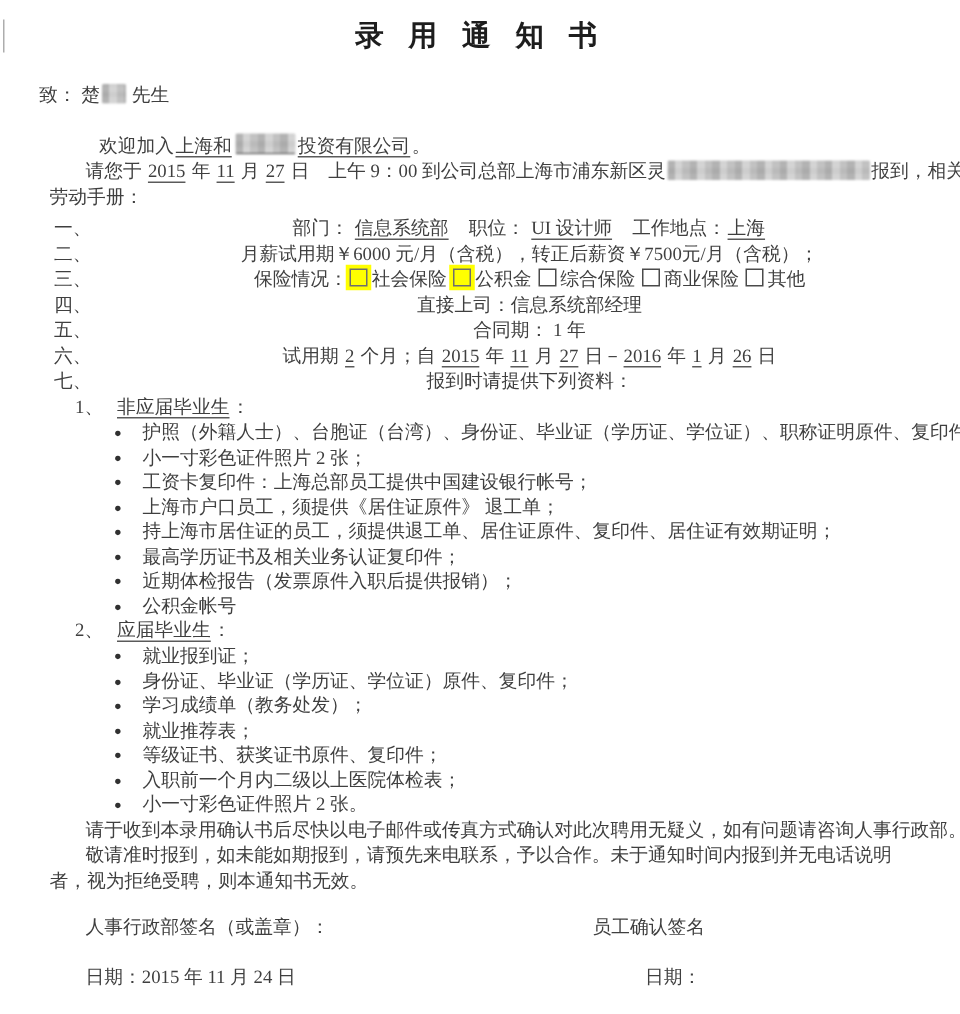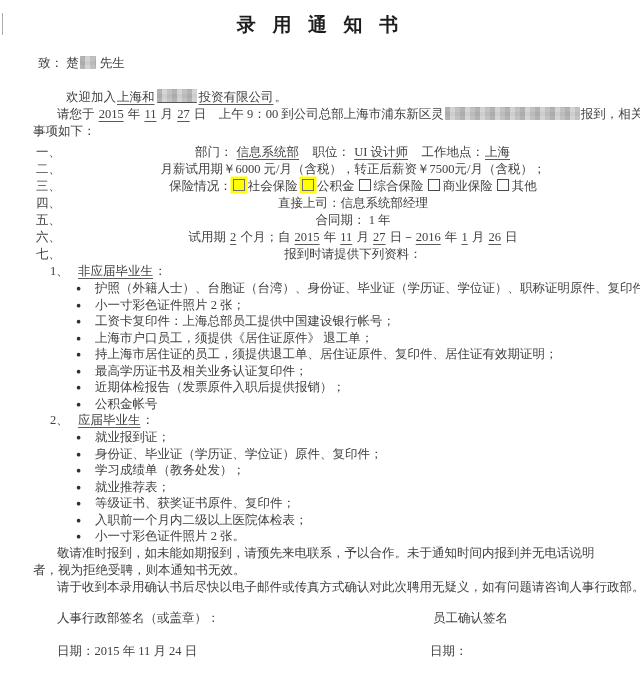--- a/index.html
+++ b/index.html
@@ -6,36 +6,36 @@
   html,body{margin:0;padding:0;background:#ffffff;}
   body{width:640px;height:676px;overflow:hidden;position:relative;
        font-family:"Liberation Serif","DejaVu Serif",serif;
        color:var(--txt);font-size:12.5px;line-height:17px;}
   .doc{position:relative;width:640px;height:676px;background:#fff;}
   .artifact{position:absolute;left:2px;top:0;width:1px;height:22px;background:#adadad;}
   .title{font-family:"DejaVu Sans","Liberation Sans",sans-serif;font-weight:bold;
          font-size:19px;line-height:22px;letter-spacing:5px;text-align:center;
          color:var(--title);margin:13px 0 0 0;}
   p{margin:0;}
-  .salutation{margin:20px 0 0 38px;}
+  .salutation{margin:20px 0 0 26px;}
   .welcome{margin:17px 28px 0 66px;}
   .report{margin:0 0 0 57px;white-space:nowrap;}
   .followup{margin:0 0 0 33px;}
   .numlist{margin:4px 0 0 36px;}
   .numrow{display:flex;}
   .numrow .num{width:30px;flex:none;}
   .numrow .content{flex:1;white-space:nowrap;text-align:center;}
   .subrow{display:flex;margin-left:50px;}
   .subrow .snum{width:27px;flex:none;}
   .brow{display:flex;margin-left:76px;line-height:16.5px;}
   .bm{width:19px;flex:none;font-size:8.5px;line-height:16.5px;color:#303030;}
   .bt{flex:1;white-space:nowrap;}
   .closing{margin:0 26px 0 33px;text-indent:24px;}
   .c1{white-space:nowrap;}
-  .sig1{display:flex;margin-top:14px;gap:38px;}
+  .sig1{display:flex;margin-top:14px;}
   .sigl{margin-left:57px;width:281px;flex:none;}
   .sigr{margin-left:57px;}
   .sig2{display:flex;margin-top:16px;font-family:Liberation Serif, serif;}
   .sigl2{margin-left:57px;width:281px;flex:none;}
   .sigr2{margin-left:92px;}
   .u{text-decoration:underline;text-underline-offset:3px;text-decoration-color:#5a5a5a;padding:0 1px;}
   .blur{display:inline-block;height:13px;vertical-align:-2px;border-radius:1px;margin:0 1px;
         background-image:
           repeating-linear-gradient(90deg, rgba(158,158,158,.6) 0 5px, rgba(214,214,214,.6) 5px 10px, rgba(183,183,183,.6) 10px 15px),
           repeating-linear-gradient(0deg, rgba(205,205,205,.55) 0 4px, rgba(172,172,172,.55) 4px 8px);
@@ -50,21 +50,21 @@
 
 <div class="doc">
   <div class="artifact"></div>
 
   <h1 class="title">录 用 通 知 书</h1>
 
   <p class="salutation"><span>致：  楚</span><span class="blur" style="width: 16px;"></span><span> 先生</span></p>
 
   <p class="welcome"><span>欢迎加入</span><span class="u">上海和</span><span class="blur u-b" style="width: 40px;"></span><span class="u">投资有限公司</span><span>。</span></p>
   <p class="report"><span>请您于 </span><span class="u">2015</span><span> 年 </span><span class="u">11</span><span> 月 </span><span class="u">27</span><span> 日　上午 9：00 到公司总部上海市浦东新区灵</span><span class="blur" style="width: 135px;"></span><span>报到，相关</span></p>
-  <p class="followup">事项如下：</p>
+  <p class="followup">劳动手册：</p>
 
   <div class="numlist">
     <div class="numrow">
       <span class="num">一、</span>
       <span class="content"><span>部门： </span><span class="u">信息系统部</span><span>　职位： </span><span class="u">UI 设计师</span><span>　工作地点：</span><span class="u">上海</span></span>
     </div>
     <div class="numrow">
       <span class="num">二、</span>
       <span class="content"><span>月薪试用期￥6000 元/月（含税），转正后薪资￥7500元/月（含税）；</span></span>
     </div>
@@ -157,22 +157,22 @@
     <div class="brow">
         <span class="bm">●</span>
         <span class="bt">入职前一个月内二级以上医院体检表；</span>
       </div>
     <div class="brow">
         <span class="bm">●</span>
         <span class="bt">小一寸彩色证件照片 2 张。</span>
       </div>
   </div>
 
+  <p class="closing c1">请于收到本录用确认书后尽快以电子邮件或传真方式确认对此次聘用无疑义，如有问题请咨询人事行政部。</p>
   <p class="closing">敬请准时报到，如未能如期报到，请预先来电联系，予以合作。未于通知时间内报到并无电话说明者，视为拒绝受聘，则本通知书无效。</p>
-  <p class="closing c1">请于收到本录用确认书后尽快以电子邮件或传真方式确认对此次聘用无疑义，如有问题请咨询人事行政部。</p>
 
   <div class="sig1">
     <span class="sigl">人事行政部签名（或盖章）：</span>
     <span class="sigr">员工确认签名</span>
   </div>
   <div class="sig2">
     <span class="sigl2">日期：2015 年 11 月 24 日</span>
     <span class="sigr2">日期：</span>
   </div>
 </div>

